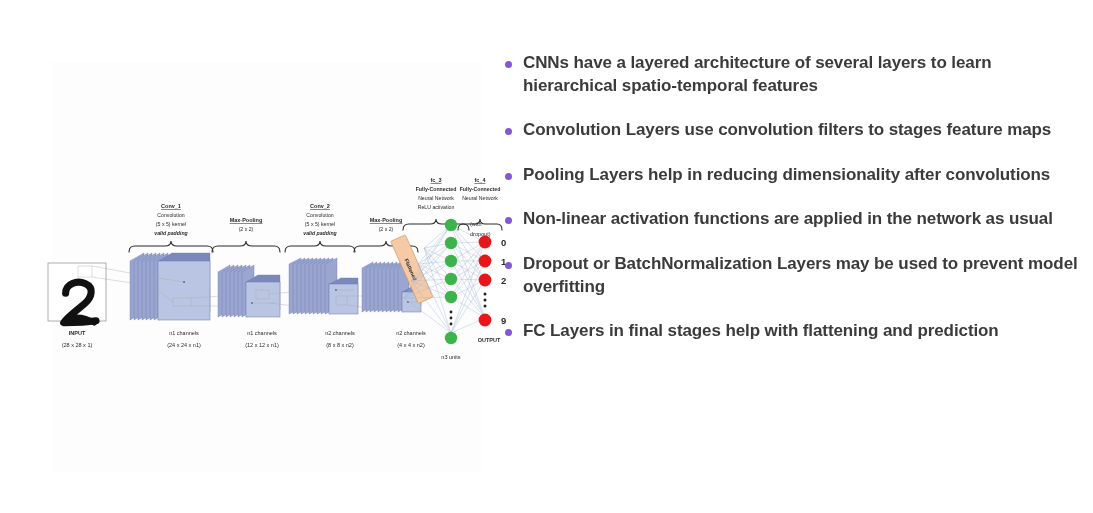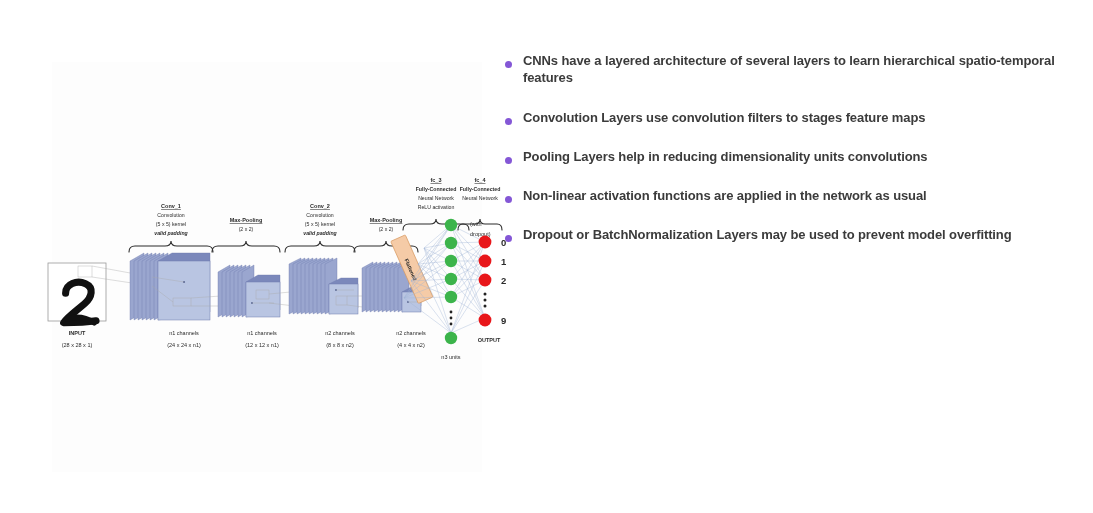--- a/index.html
+++ b/index.html
@@ -30,21 +30,21 @@
     display:flex;align-items:flex-start;
     margin-bottom:22px;
   }
   .bullet-dot{
     flex:0 0 auto;
     width:7px;height:7px;border-radius:50%;
     background:#8457d6;
     margin-top:9px;margin-right:11px;
   }
   .bullet-text{
-    font-size:13px;
+    font-size:17px;
     font-weight:bold;
     line-height:1.33;
     color:#3b3b3b;
     letter-spacing:-0.1px;
   }
 </style>
 </head>
 <body>
 
 <div id="slide">
@@ -282,29 +282,33 @@
       <span class="bullet-text">CNNs have a layered architecture of several layers to learn hierarchical spatio-temporal features</span>
     </div>
 
     <div class="bullet-row">
       <span class="bullet-dot"></span>
       <span class="bullet-text">Convolution Layers use convolution filters to stages feature maps</span>
     </div>
 
     <div class="bullet-row">
       <span class="bullet-dot"></span>
-      <span class="bullet-text">Pooling Layers help in reducing dimensionality units convolutions</span>
+      <span class="bullet-text">Pooling Layers help in reducing dimensionality after convolutions</span>
     </div>
 
     <div class="bullet-row">
       <span class="bullet-dot"></span>
       <span class="bullet-text">Non-linear activation functions are applied in the network as usual</span>
     </div>
 
     <div class="bullet-row">
       <span class="bullet-dot"></span>
       <span class="bullet-text">Dropout or BatchNormalization Layers may be used to prevent model overfitting</span>
     </div>
 
+    <div class="bullet-row">
+      <span class="bullet-dot"></span>
+      <span class="bullet-text">FC Layers in final stages help with flattening and prediction</span>
+    </div>
 
   </div>
 
 </div>
 
 </body></html>

